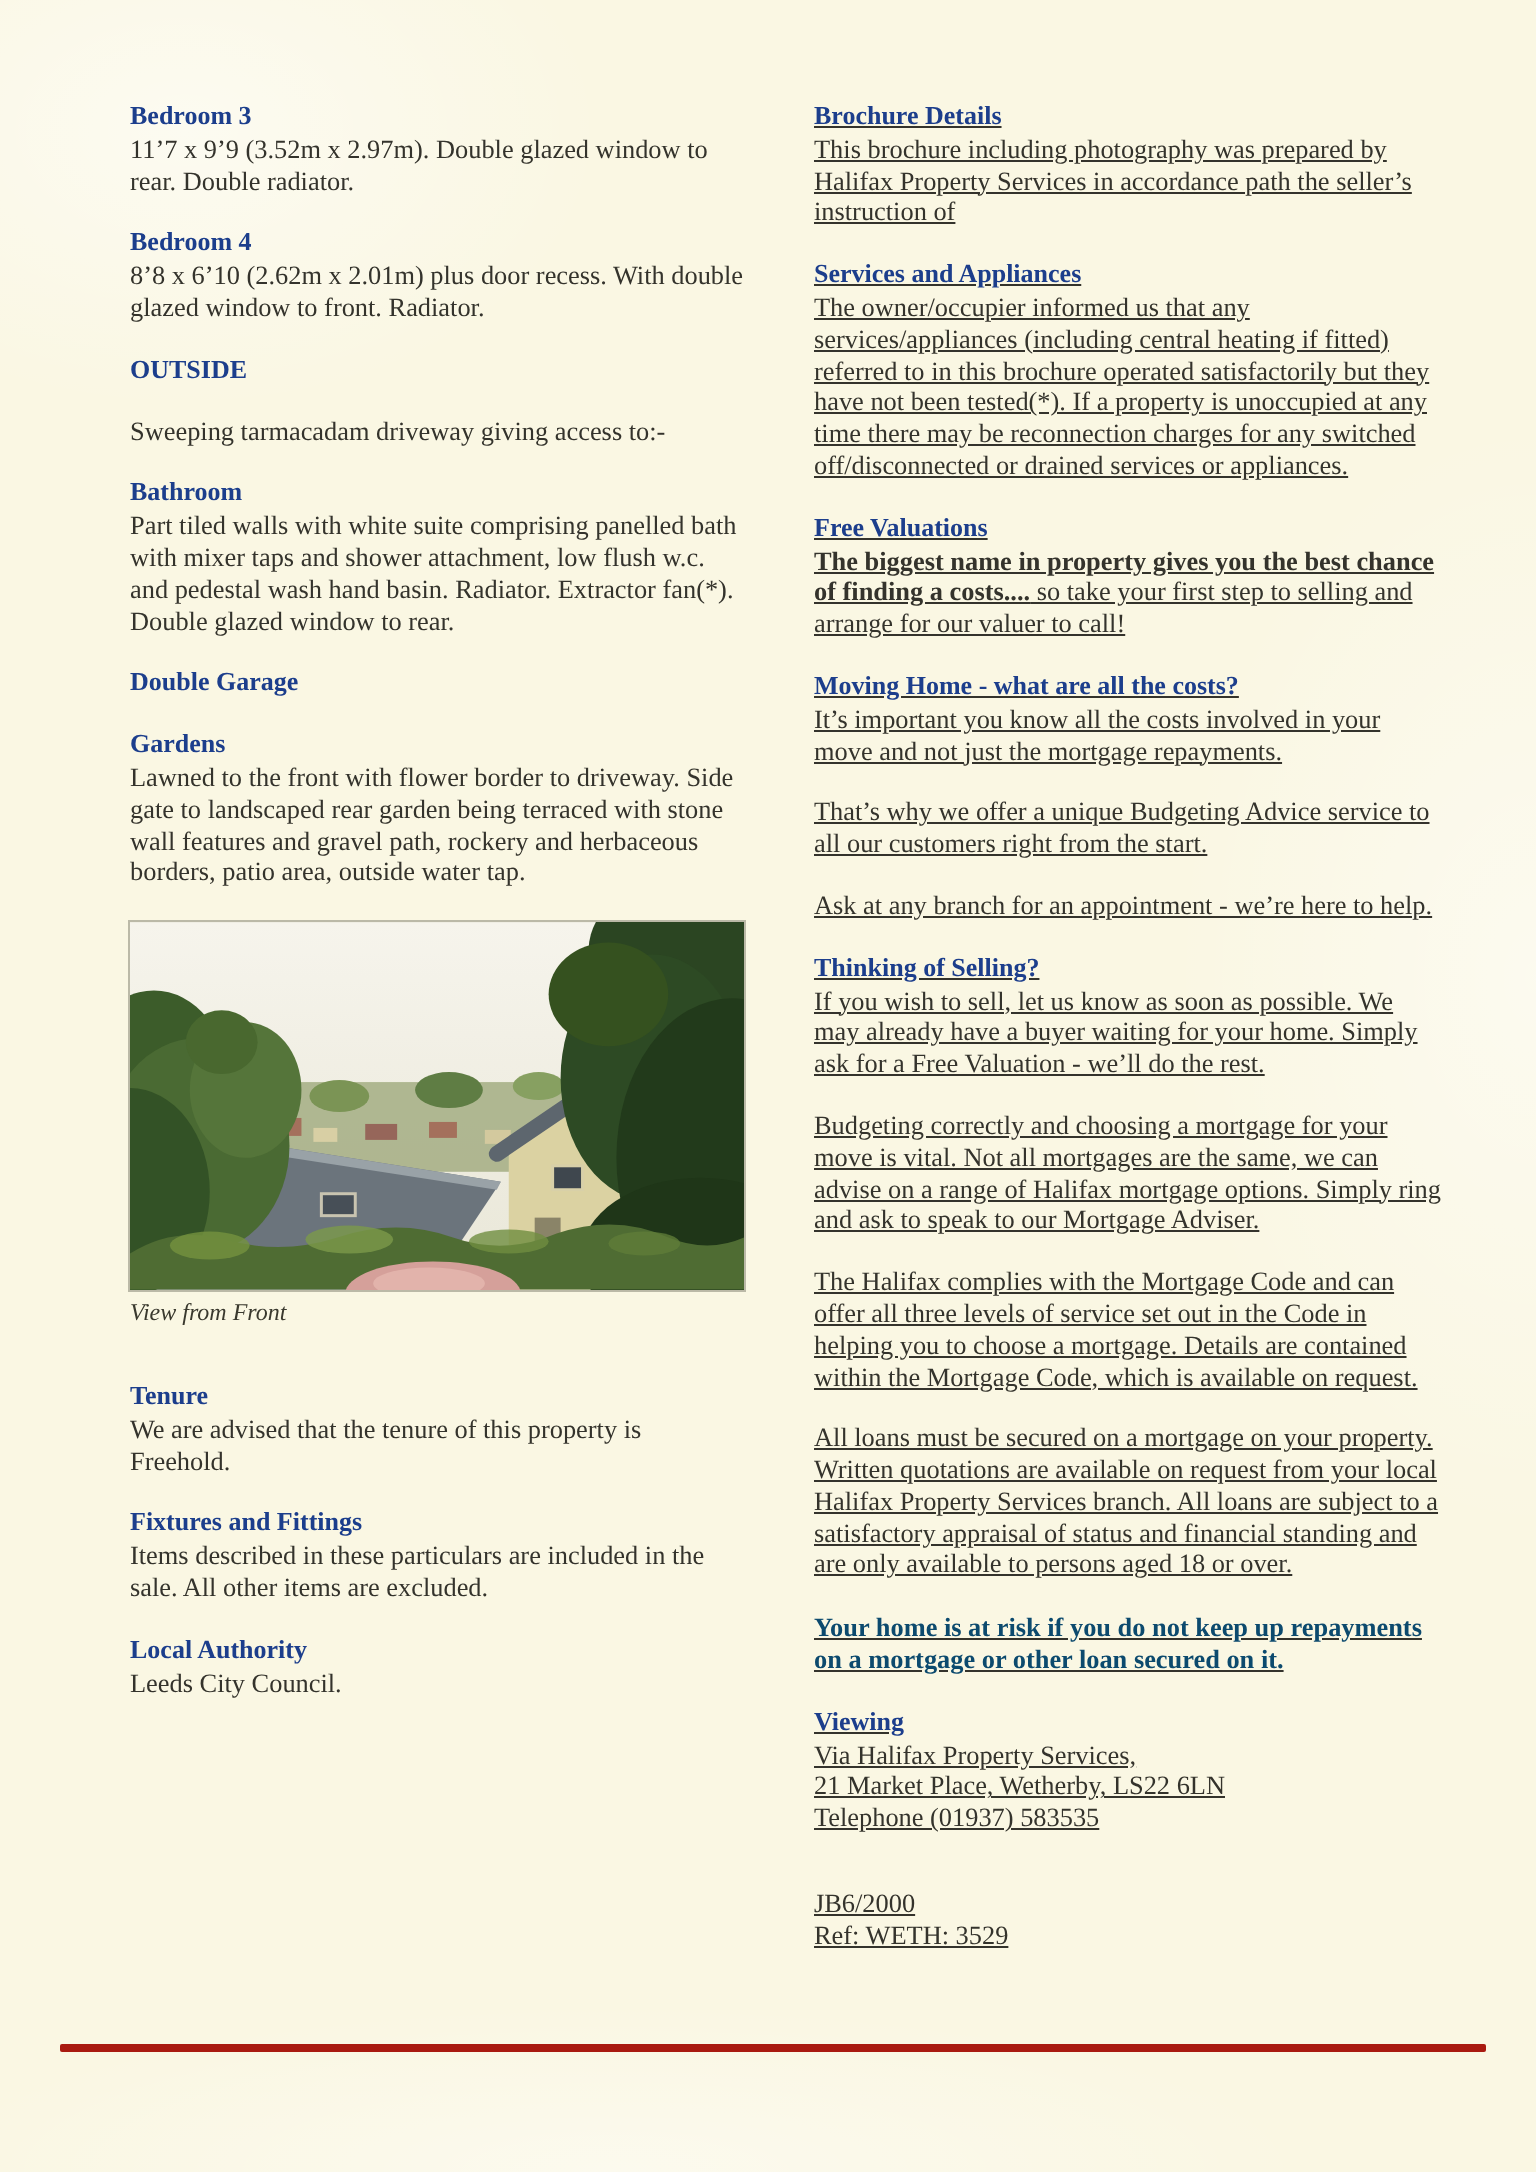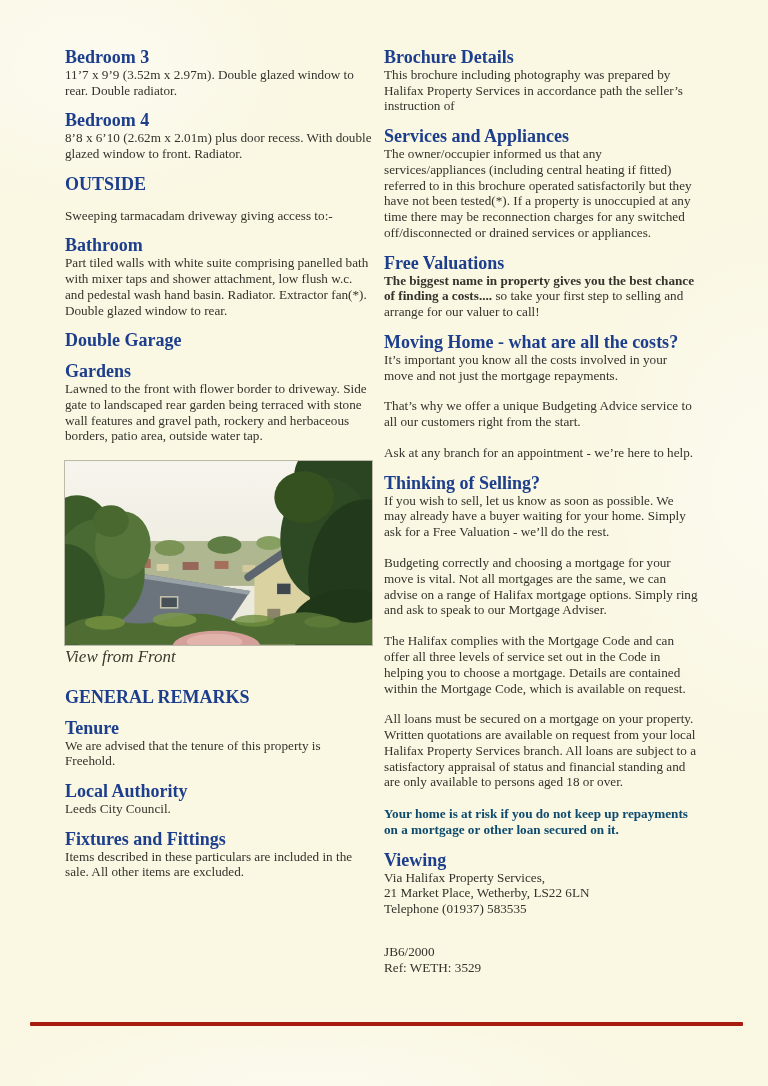--- a/index.html
+++ b/index.html
@@ -11,44 +11,44 @@
       radial-gradient(ellipse 260px 400px at 100% 45%, rgba(255,255,255,.45), rgba(255,255,255,0) 70%),
       radial-gradient(ellipse 500px 120px at 40% 100%, rgba(255,255,255,.4), rgba(255,255,255,0) 70%);
     font-family:"Liberation Serif", serif;
     color:#34332c;
     overflow:hidden;
     position:relative;
   }
   .page{position:absolute;inset:0;}
   .col{position:absolute;top:50px;font-size:13.2px;line-height:15.8px;}
   .col-left{left:65px;width:307px;}
-  .col-right{left:384px;width:314px;}
+  .col-right{left:407px;width:314px;text-decoration:underline;}
   .section{margin:0 0 15px 0;}
   .heading{
     font-weight:bold;
     color:#1c3e8c;
-    font-size:18px;
+    font-size:13px;
     margin:0 0 1px 0;
   }
   .heading.gap-after{margin-bottom:15px;}
   p.body{margin:0;}
   p.body + p.body{margin-top:15px;}
   .bold{font-weight:bold;}
   .warning{font-weight:bold;color:#0c4a6e;margin:16px 0 15px 0;}
   .photo-figure{margin:17px 0 0 0;}
   .photo-frame{
     width:307px;height:184px;
     outline:1px solid rgba(70,70,55,.35);
     overflow:hidden;
     background:#eceadf;
   }
   .photo-frame svg{display:block;}
   .photo-caption{
     font-style:italic;
-    font-size:17px;
+    font-size:12px;
     color:#3a392e;
     margin:4px 0 25px 0;
   }
   .footer-codes{margin-top:27px;}
   .footer-codes div{margin:0;}
   .red-rule{
     position:absolute;
     left:30px;top:1022px;
     width:713px;height:4px;
     background:#a91a10;
@@ -149,36 +149,35 @@
           <ellipse cx="190" cy="160" rx="20" ry="6" fill="#6f8d40" opacity="0.8"></ellipse>
           <ellipse cx="258" cy="161" rx="18" ry="6" fill="#5f7d38" opacity="0.8"></ellipse>
 
           <ellipse cx="152" cy="186" rx="44" ry="16" fill="#d5a09a"></ellipse>
           <ellipse cx="150" cy="181" rx="28" ry="8" fill="#e2b3ab"></ellipse>
         </svg>
       </div>
       <figcaption class="photo-caption">View from Front</figcaption>
     </figure>
 
-    <div class="heading gap-after">GENERAL REMARKS</div>
 
     <div class="section">
       <div class="heading">Tenure</div>
       <p class="body">We are advised that the tenure of this property is Freehold.</p>
     </div>
 
 
     <div class="section">
+      <div class="heading">Fixtures and Fittings</div>
+      <p class="body">Items described in these particulars are included in the sale.  All other items are excluded.</p>
+    </div>
+
+    <div class="section">
       <div class="heading">Local Authority</div>
       <p class="body">Leeds City Council.</p>
-    </div>
-
-    <div class="section">
-      <div class="heading">Fixtures and Fittings</div>
-      <p class="body">Items described in these particulars are included in the sale.  All other items are excluded.</p>
     </div>
 
   </div>
 
   <div class="col col-right">
 
     <div class="section">
       <div class="heading">Brochure Details</div>
       <p class="body">This brochure including photography was prepared by Halifax Property Services in accordance path the seller’s instruction of</p>
     </div>

